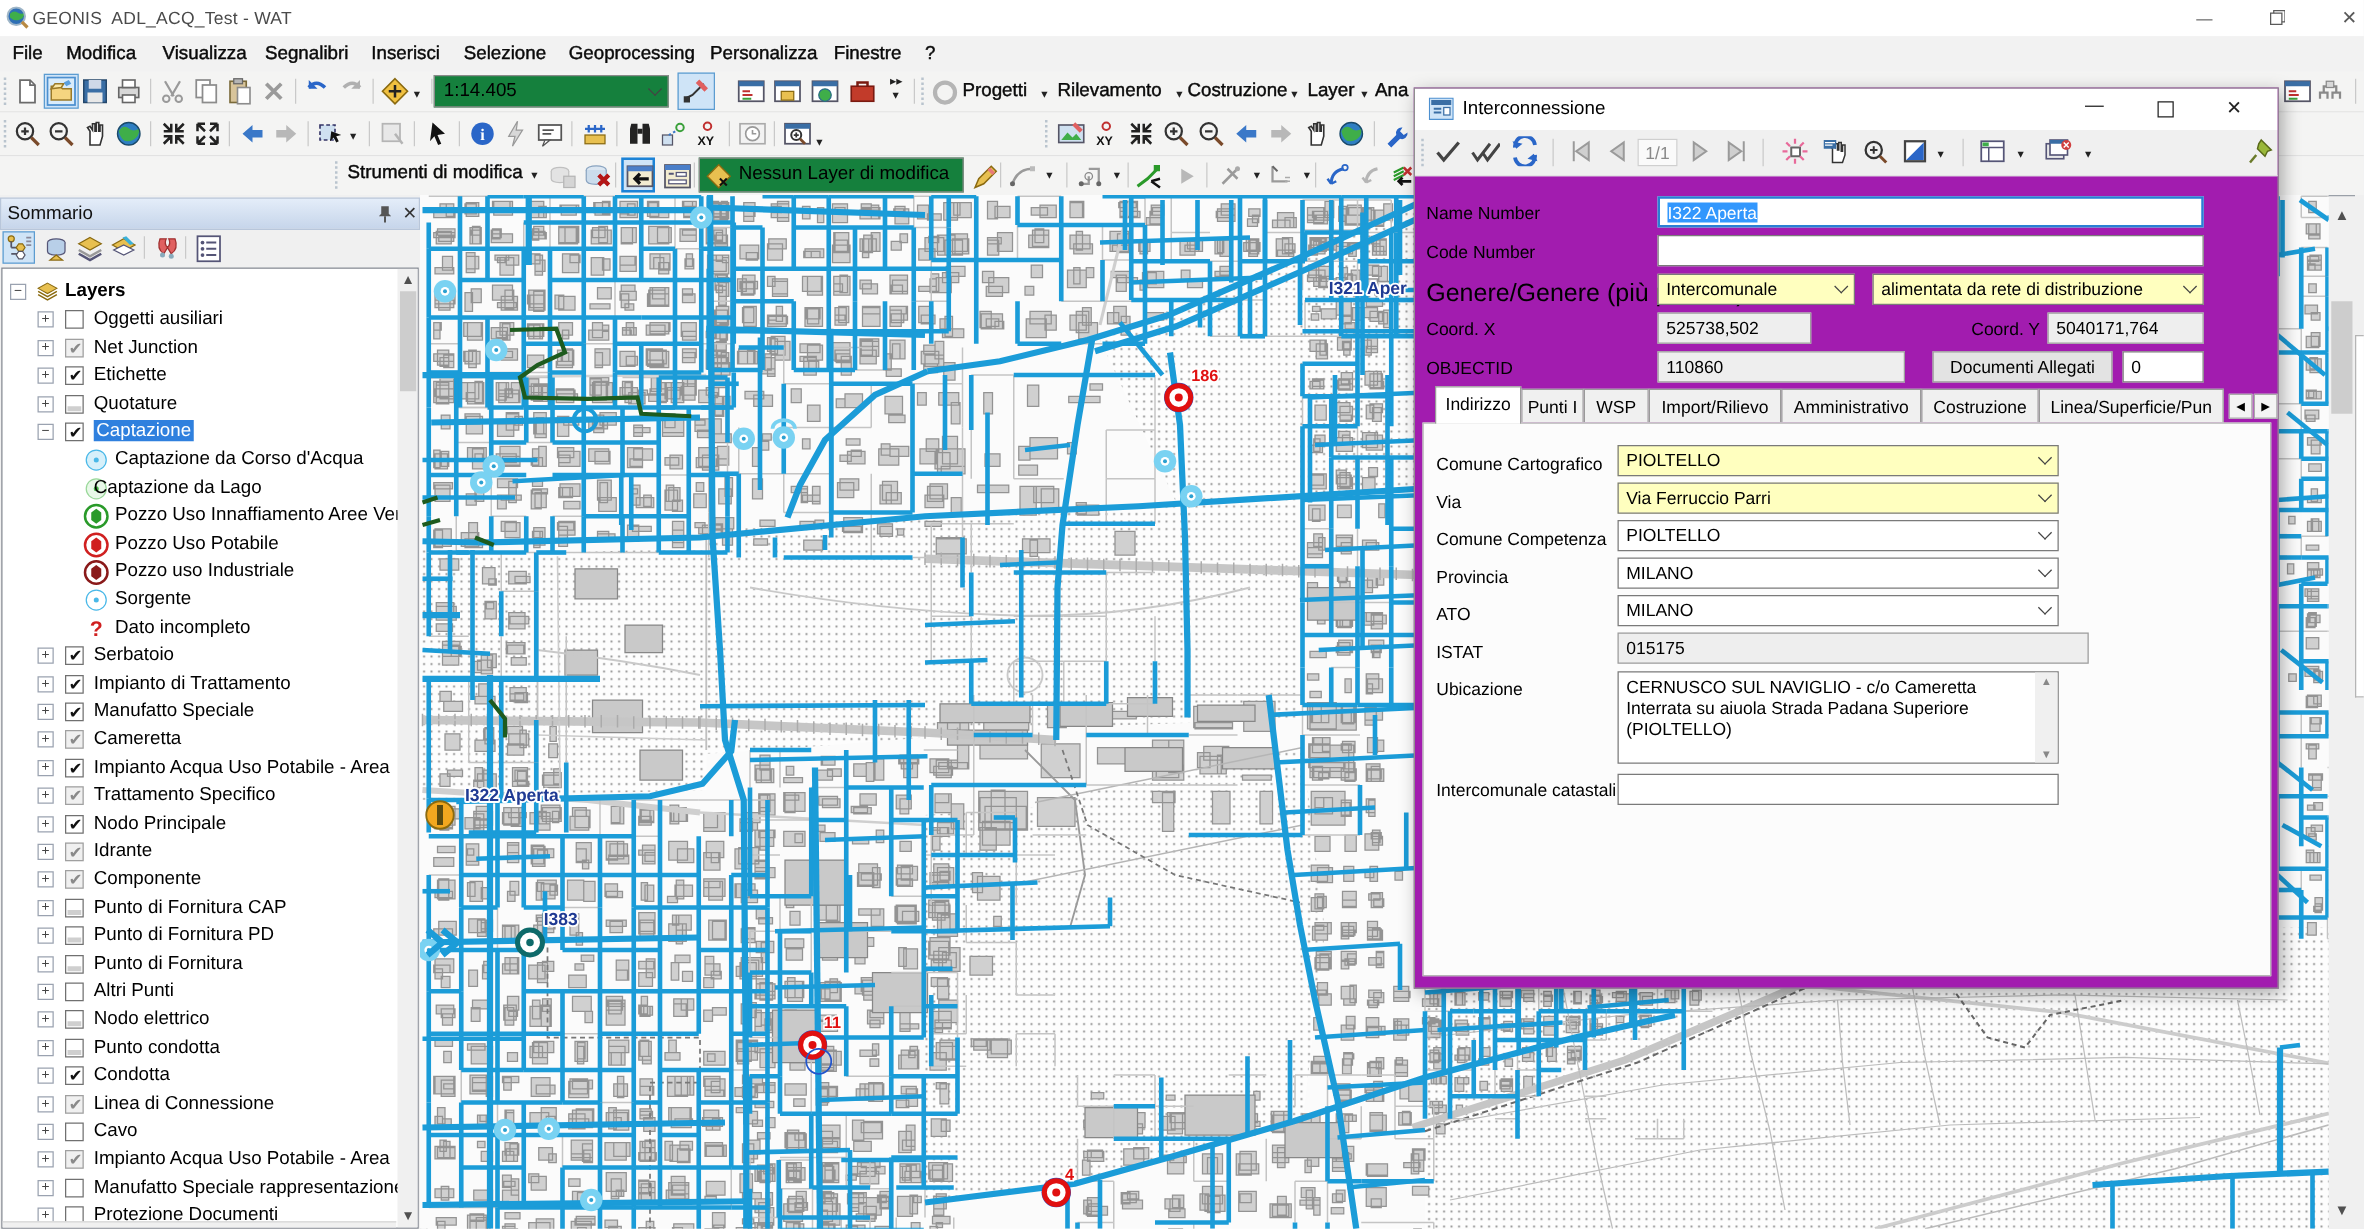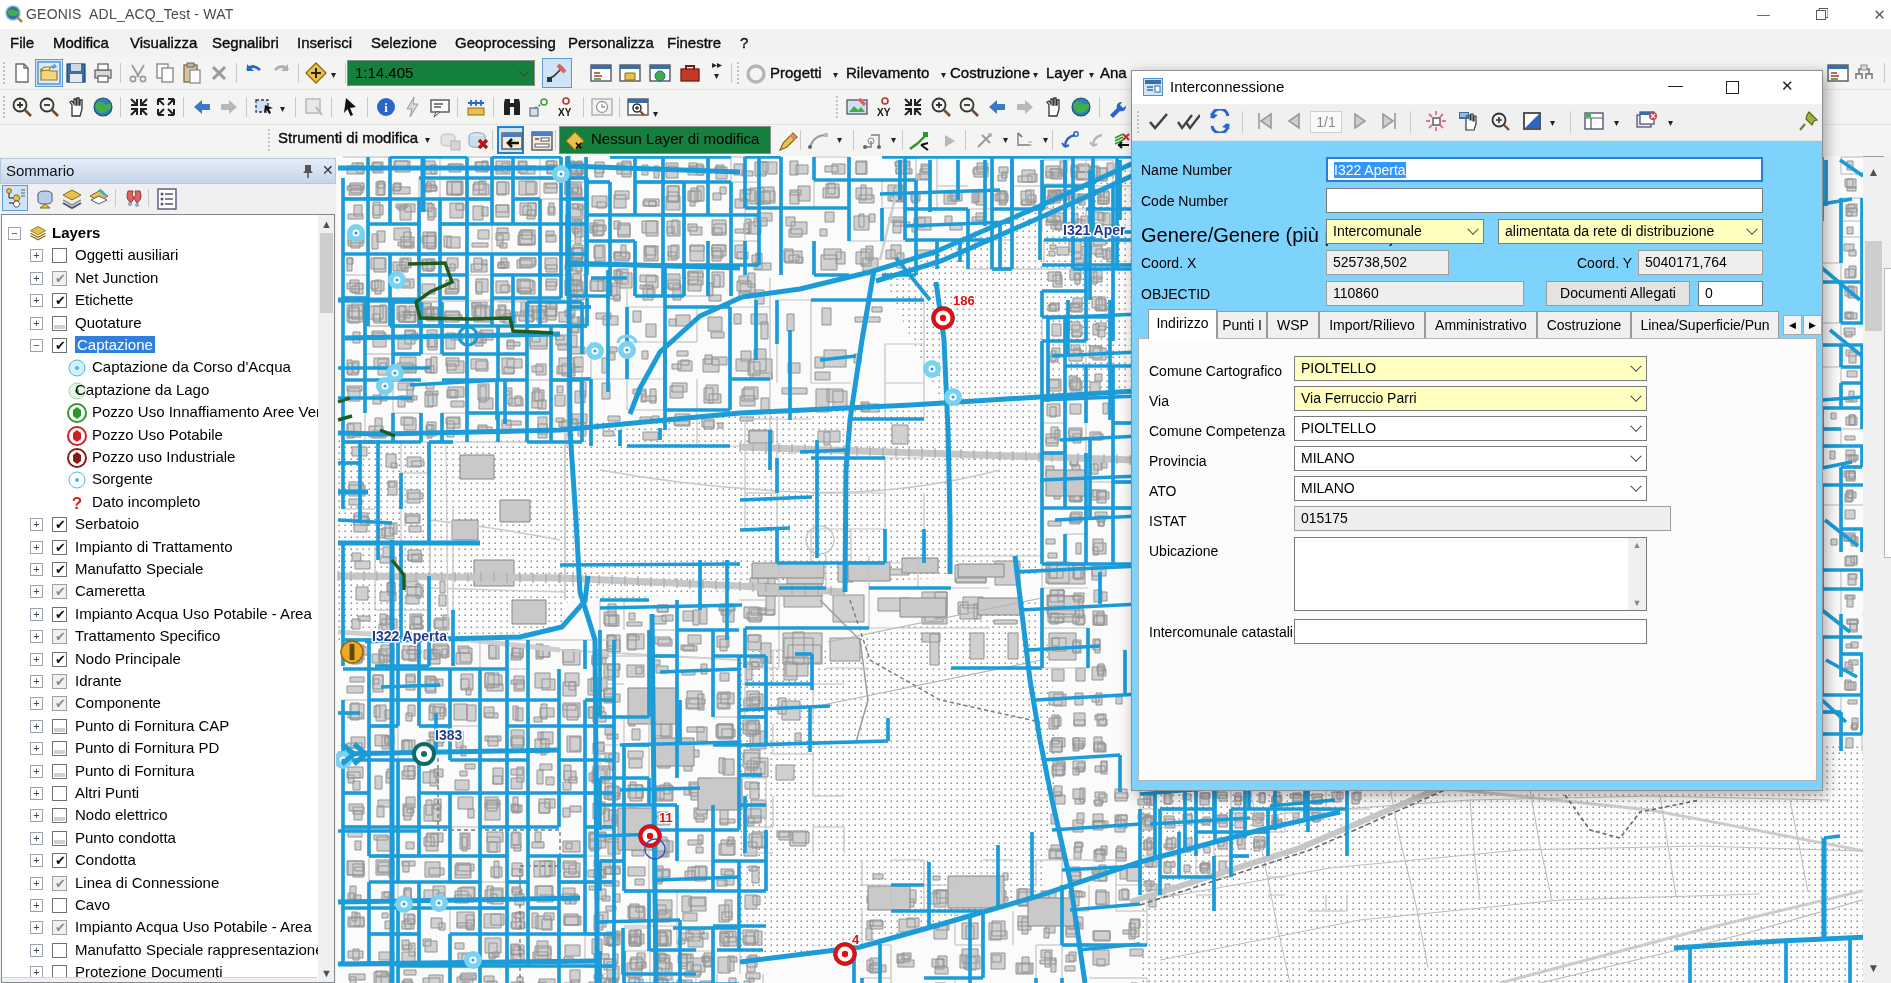--- a/index.html
+++ b/index.html
@@ -30,21 +30,21 @@
 .cb.gray{background:#f0f0f0;border-color:#a0a0a0}
 .ck{position:absolute;left:2px;top:-1px;font-size:13px;color:#111}
 .ck.g{color:#8a8a8a}
 .tlab{position:absolute;top:1px}
 .sel{background:#2f80de;color:#fff;padding:0 2px}
 
 .sbar{background:#f0f0f0}
 .sth{position:absolute;background:#cdcdcd}
 .sarrow{position:absolute;color:#505050;font-size:11px;text-align:center;width:100%}
 
-#dlg{left:1131px;top:70px;width:692px;height:721px;background:#7dd3fc;border:1px solid #8f8f8f;box-shadow:3px 4px 14px rgba(0,0,0,.35)}
+#dlg{left:1131px;top:70px;width:692px;height:721px;background:#a21caf;border:1px solid #8f8f8f;box-shadow:3px 4px 14px rgba(0,0,0,.35)}
 #dlghead{position:absolute;left:0;top:0;width:100%;height:33px;background:#fff;font-size:15px;color:#000}
 #dlgtb{position:absolute;left:0;top:33px;width:100%;height:37px;background:#f0f0f0;border-bottom:1px solid #e3e3e3}
 .dtbicon{position:absolute;top:5px;width:24px;height:24px}
 .lab{position:absolute;font-size:14px;color:#000;white-space:nowrap}
 .fld{position:absolute;background:#fff;border:1px solid #7a7a7a;font-size:14px;color:#000}
 .fld .tx{position:absolute;left:6px;top:3px;white-space:nowrap}
 .fld.ro{background:#eee;border-color:#9d9d9d}
 .fld.yel{background:#ffffbf}
 .fld.focus{border:2px solid #2a7fd4}
 .tab{position:absolute;top:0;height:27px;background:#f0f0f0;border:1px solid #9a9a9a;border-bottom:none;font-size:14px;text-align:center;color:#000}
@@ -2082,19 +2082,20 @@
 <div class="fld " style="left:162px;top:405px;width:353px;height:25px">
       <span class="tx">MILANO</span>
       <span class="chev"></span>
     </div>
 <div class="lab" style="left:17px;top:442px;font-size:14px">ISTAT</div>
 <div class="fld ro" style="left:162px;top:435px;width:377px;height:25px">
       <span class="tx">015175</span>
     </div>
 <div class="lab" style="left:17px;top:472px;font-size:14px">Ubicazione</div>
 <div class="fld" style="left:162px;top:466px;width:353px;height:74px">
+      <div style="position:absolute;left:6px;top:3px;right:24px;line-height:17px;font-size:14px">CERNUSCO SUL NAVIGLIO - c/o Cameretta Interrata su aiuola Strada Padana Superiore (PIOLTELLO)</div>
       <div class="abs sbar" style="right:0;top:0;width:18px;height:72px">
         <div class="sarrow" style="top:2px;font-size:9px;color:#888">▲</div>
         <div class="sarrow" style="bottom:2px;font-size:9px;color:#888">▼</div>
       </div>
     </div>
 <div class="lab" style="left:17px;top:553px;font-size:14px">Intercomunale catastali</div>
 <div class="fld " style="left:162px;top:548px;width:353px;height:25px"></div>
 </div>
 </body></html>

